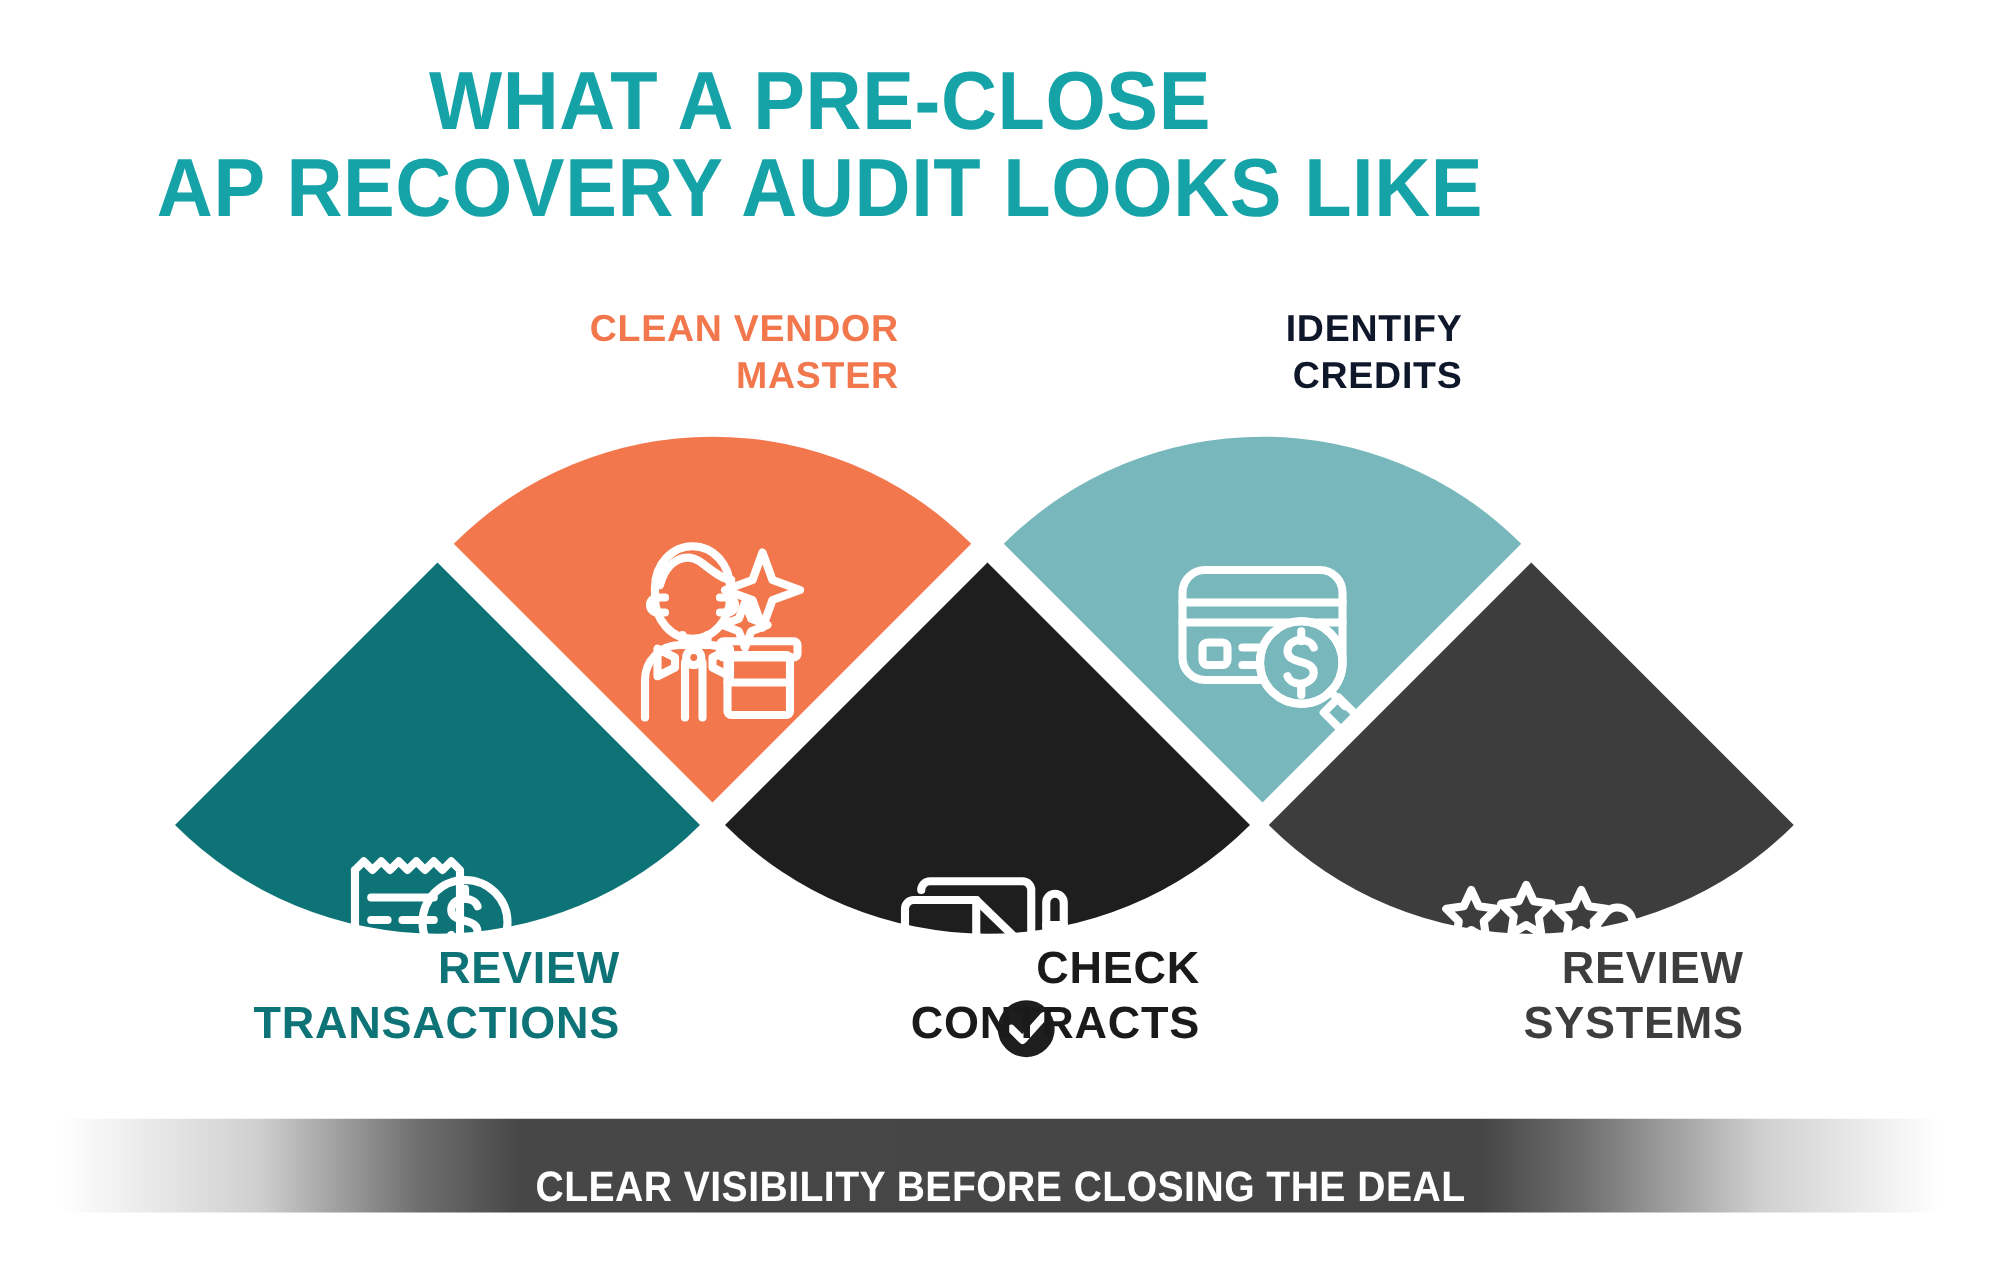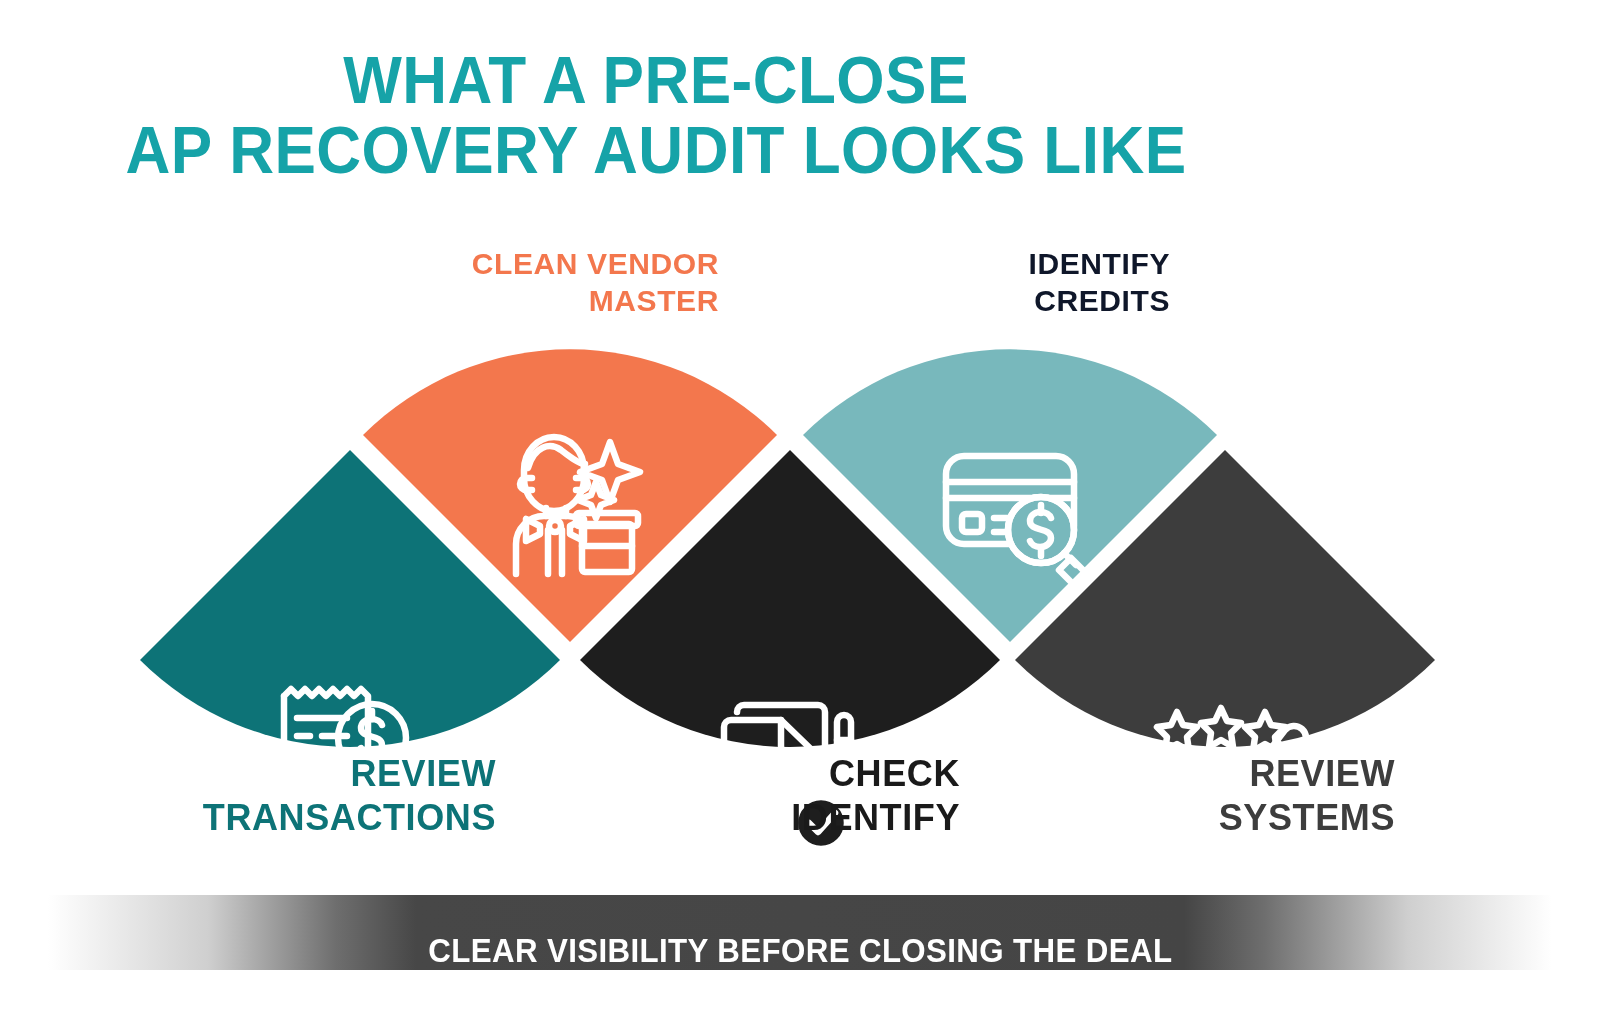--- a/index.html
+++ b/index.html
@@ -248,20 +248,20 @@
 <div class="lbl lbl-top" id="label-clean-vendor-master">CLEAN VENDOR
 MASTER</div>
 
 <div class="lbl lbl-top" id="label-identify-credits">IDENTIFY
 CREDITS</div>
 
 <div class="lbl lbl-bottom" id="label-review-transactions">REVIEW
 TRANSACTIONS</div>
 
 <div class="lbl lbl-bottom" id="label-check-contracts">CHECK
-IDENTIFY</div>
+CONTRACTS</div>
 
 <div class="lbl lbl-bottom" id="label-review-systems">REVIEW
 SYSTEMS</div>
 
 <div class="banner">
   <span class="banner-text">CLEAR VISIBILITY BEFORE CLOSING THE DEAL</span>
 </div>
 
 </body></html>

